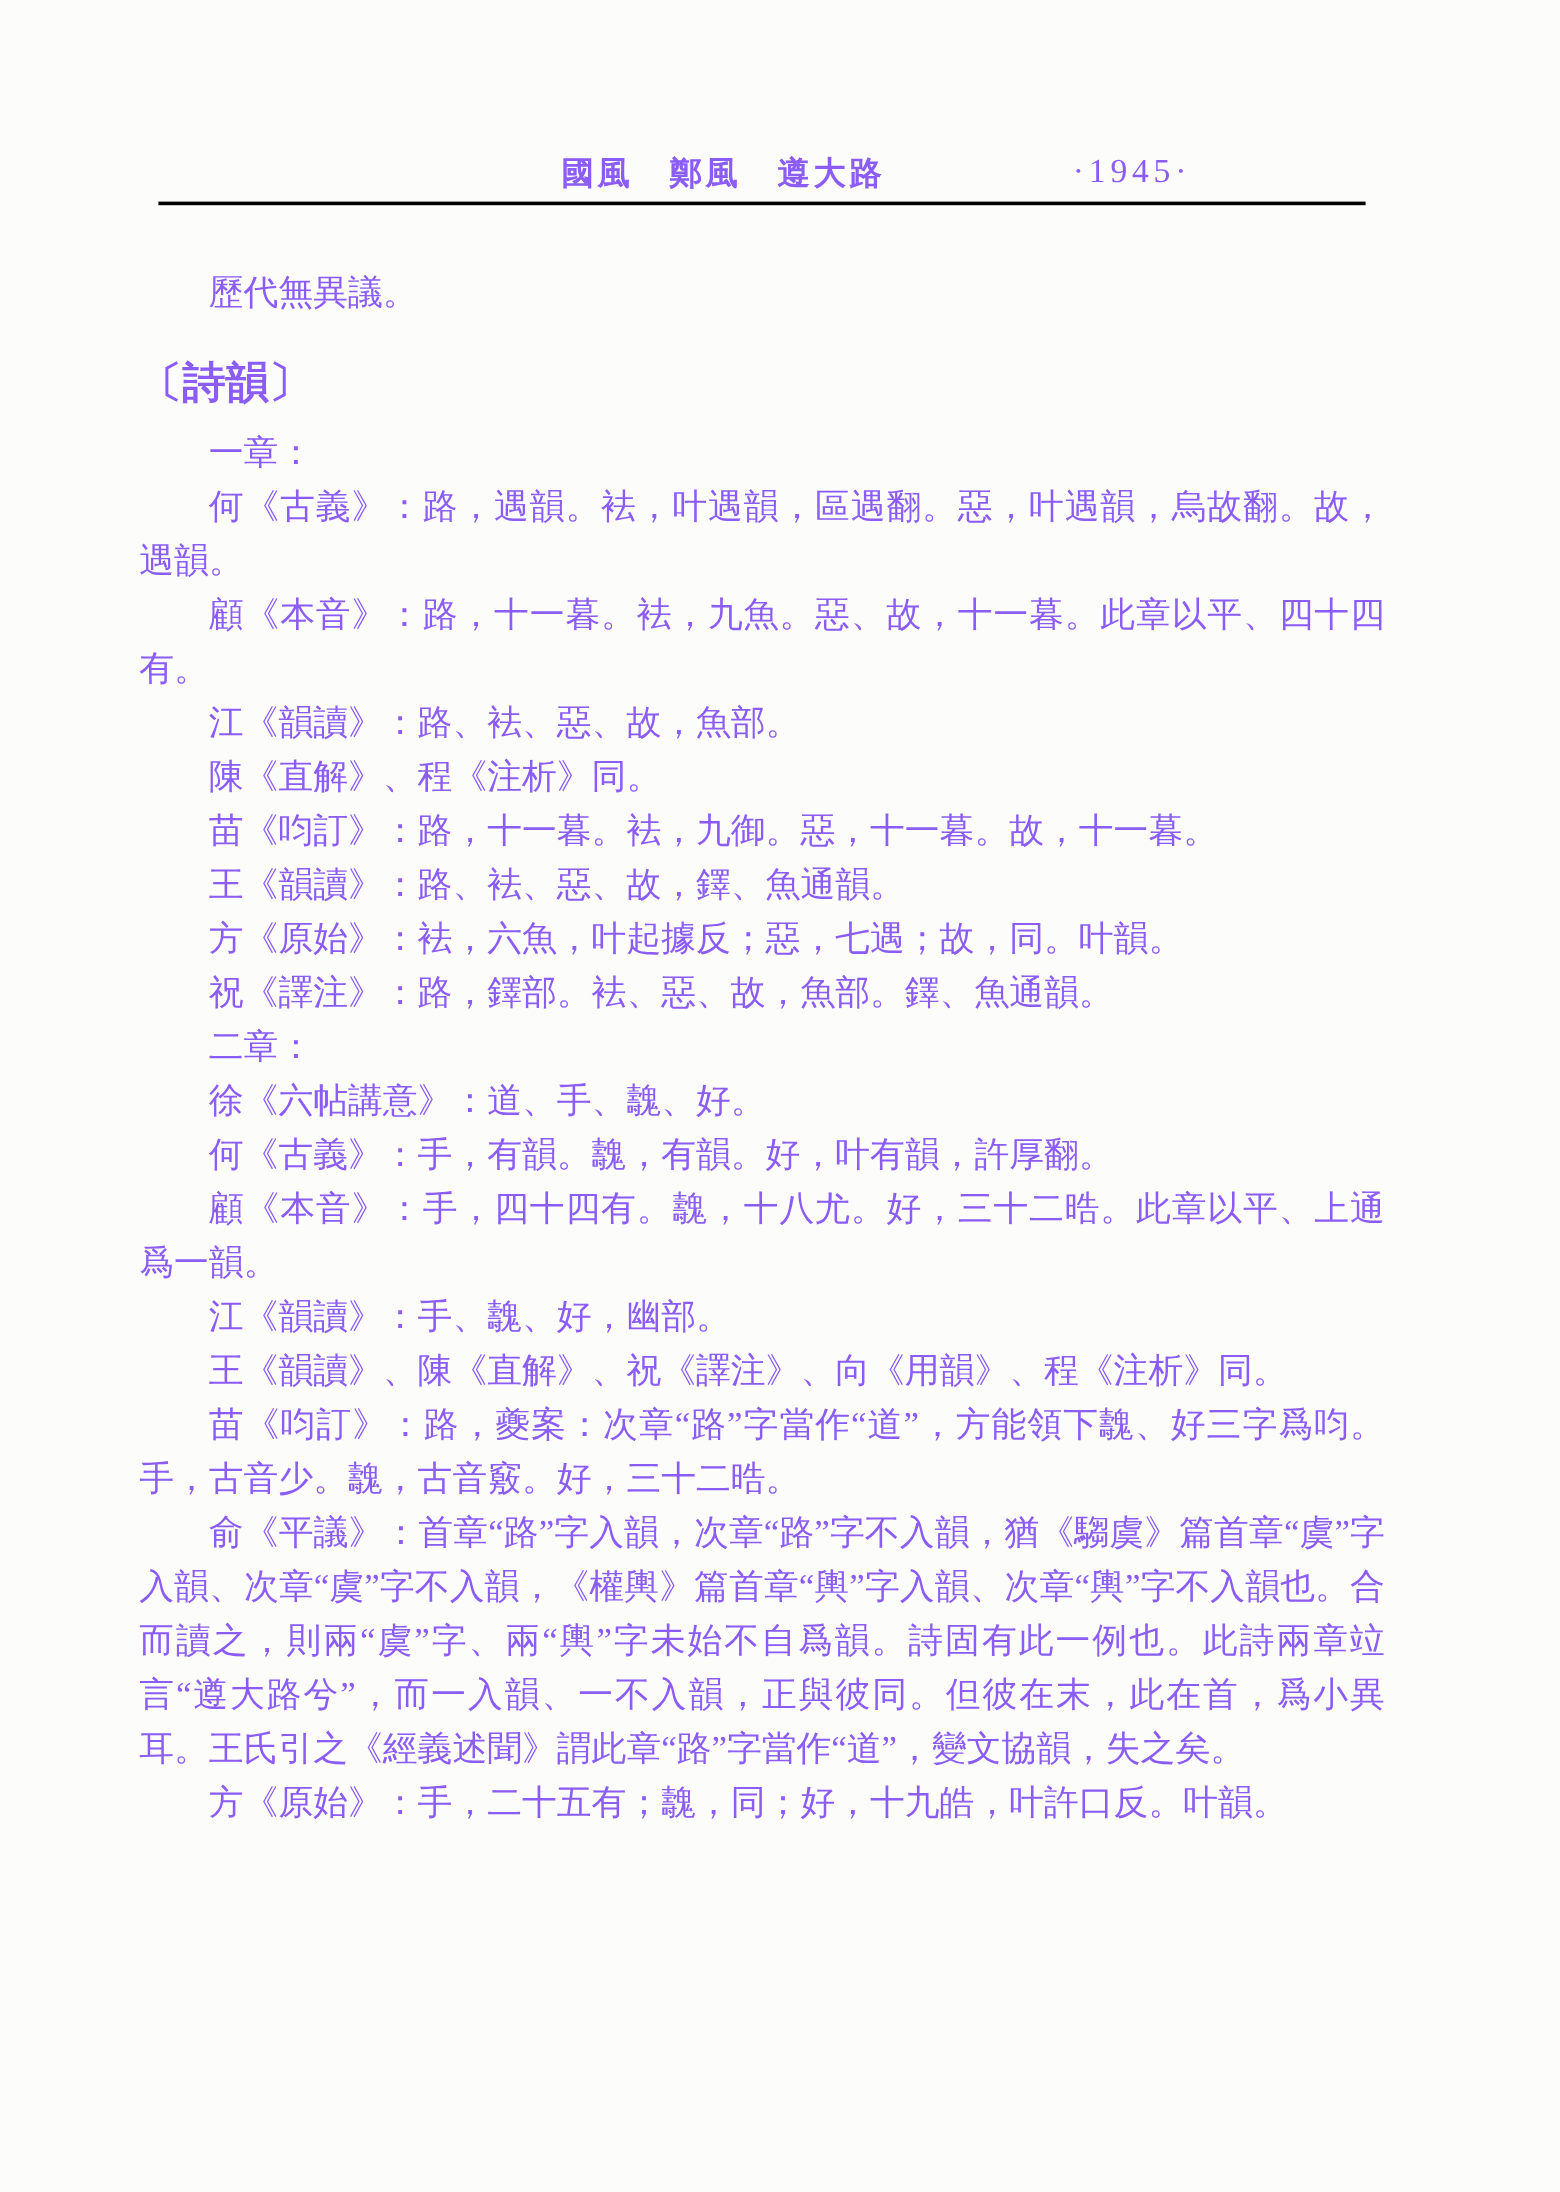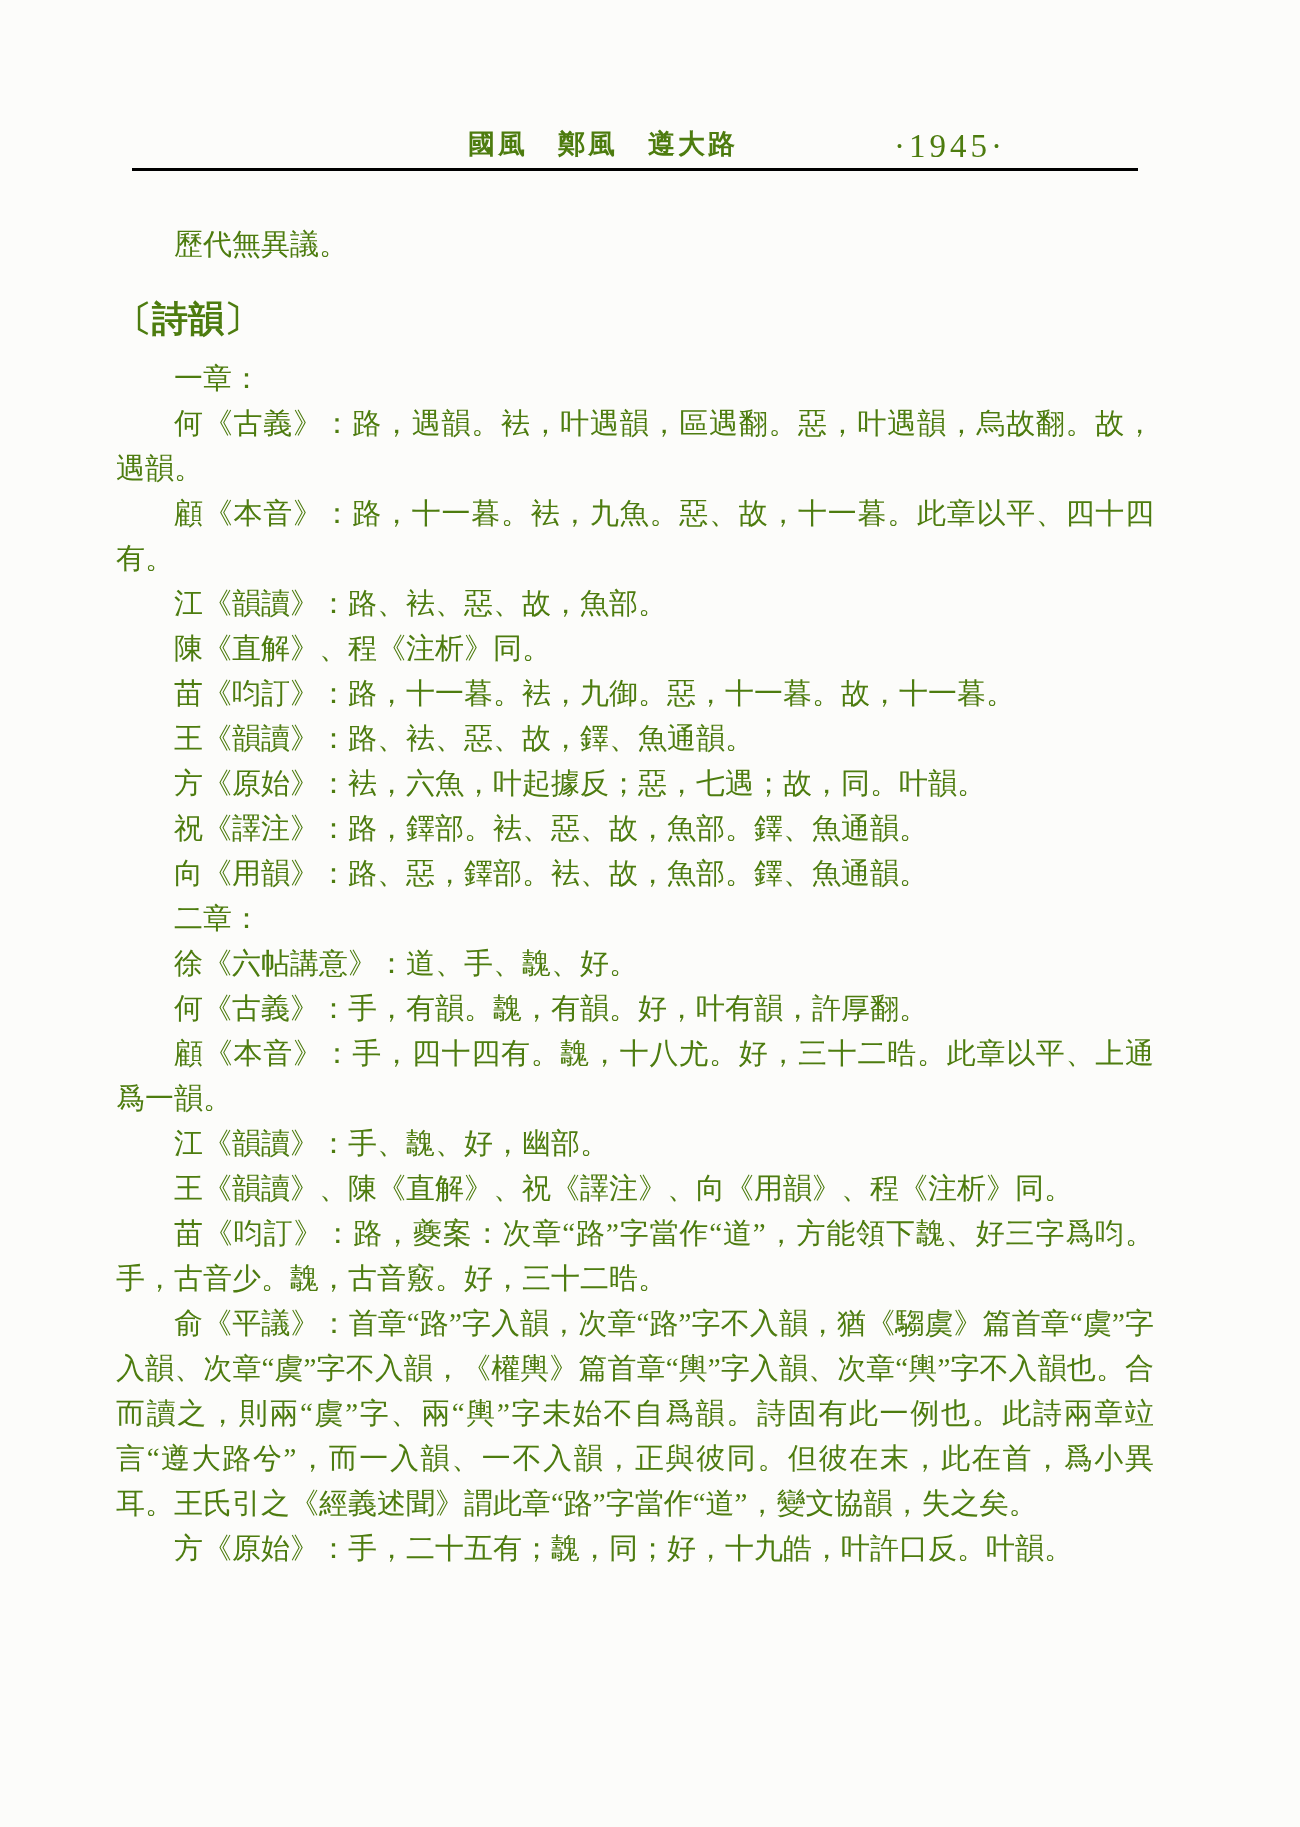--- a/index.html
+++ b/index.html
@@ -6,21 +6,21 @@
     margin: 0;
     padding: 0;
     background: #ffffff;
   }
   .page {
     position: relative;
     width: 1300px;
     height: 1827px;
     background: #fcfcfa;
     font-family: "Liberation Serif", "DejaVu Serif", serif;
-    color: #4d7c0f;
+    color: #8b5cf6;
     overflow: hidden;
   }
   .header {
     position: absolute;
     top: 126px;
     left: 132px;
     width: 1038px;
     height: 42px;
   }
   .running-head {
@@ -29,21 +29,21 @@
     top: 0;
     font-size: 27px;
     font-weight: bold;
     letter-spacing: 3px;
     white-space: nowrap;
   }
   .page-number {
     position: absolute;
     left: 762px;
     top: 2px;
-    font-size: 33px;
+    font-size: 28px;
     letter-spacing: 4px;
     white-space: nowrap;
   }
   .header-rule {
     position: absolute;
     top: 168px;
     left: 132px;
     width: 1006px;
     height: 3px;
     background: #000000;
@@ -89,21 +89,20 @@
 
   <p class="chapter-heading">一章：</p>
       <p class="p-indent">何《古義》：路，遇韻。袪，叶遇韻，區遇翻。惡，叶遇韻，烏故翻。故，遇韻。</p>
       <p class="p-indent">顧《本音》：路，十一暮。袪，九魚。惡、故，十一暮。此章以平、四十四有。</p>
       <p class="p-indent">江《韻讀》：路、袪、惡、故，魚部。</p>
       <p class="p-indent">陳《直解》、程《注析》同。</p>
       <p class="p-indent">苗《呁訂》：路，十一暮。袪，九御。惡，十一暮。故，十一暮。</p>
       <p class="p-indent">王《韻讀》：路、袪、惡、故，鐸、魚通韻。</p>
       <p class="p-indent">方《原始》：袪，六魚，叶起據反；惡，七遇；故，同。叶韻。</p>
       <p class="p-indent">祝《譯注》：路，鐸部。袪、惡、故，魚部。鐸、魚通韻。</p>
-      <p class="p-indent">向《用韻》：路、惡，鐸部。袪、故，魚部。鐸、魚通韻。</p>
       <p class="chapter-heading">二章：</p>
       <p class="p-indent">徐《六帖講意》：道、手、魗、好。</p>
       <p class="p-indent">何《古義》：手，有韻。魗，有韻。好，叶有韻，許厚翻。</p>
       <p class="p-indent">顧《本音》：手，四十四有。魗，十八尤。好，三十二晧。此章以平、上通爲一韻。</p>
       <p class="p-indent">江《韻讀》：手、魗、好，幽部。</p>
       <p class="p-indent">王《韻讀》、陳《直解》、祝《譯注》、向《用韻》、程《注析》同。</p>
       <p class="p-indent">苗《呁訂》：路，夔案：次章“路”字當作“道”，方能領下魗、好三字爲呁。手，古音少。魗，古音竅。好，三十二晧。</p>
       <p class="p-indent">俞《平議》：首章“路”字入韻，次章“路”字不入韻，猶《騶虞》篇首章“虞”字入韻、次章“虞”字不入韻，《權輿》篇首章“輿”字入韻、次章“輿”字不入韻也。合而讀之，則兩“虞”字、兩“輿”字未始不自爲韻。詩固有此一例也。此詩兩章竝言“遵大路兮”，而一入韻、一不入韻，正與彼同。但彼在末，此在首，爲小異耳。王氏引之《經義述聞》謂此章“路”字當作“道”，變文協韻，失之矣。</p>
       <p class="p-indent">方《原始》：手，二十五有；魗，同；好，十九皓，叶許口反。叶韻。</p>
     </div>

